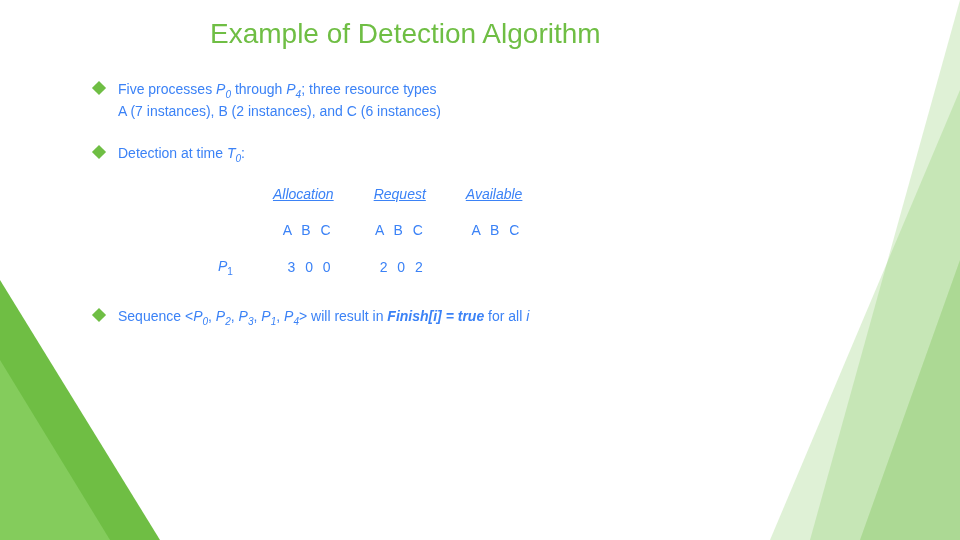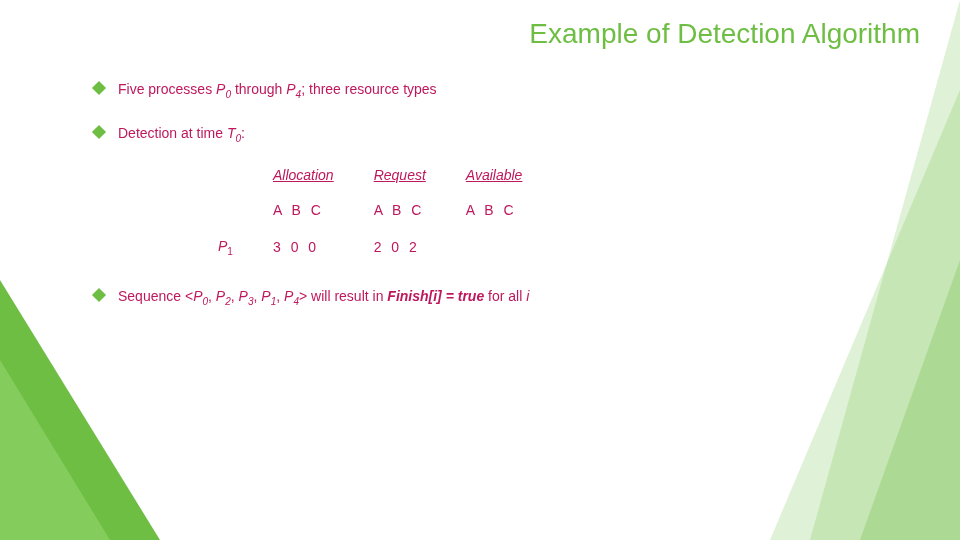--- a/index.html
+++ b/index.html
@@ -19,34 +19,33 @@
   .content {
     position: relative;
     z-index: 1;
     padding: 18px 40px 0 70px;
   }
   h1.title {
     color: #6fbe44;
     font-weight: 400;
     font-size: 28px;
     margin: 0 0 30px 140px;
-    text-align: right;
   }
   ul.main {
     list-style: none;
     padding: 0 0 0 20px;
     margin: 0;
   }
   ul.main > li {
     position: relative;
     padding-left: 28px;
     margin-bottom: 22px;
     font-size: 14px;
     line-height: 1.4;
-    color: #be185d;
+    color: #3b82f6;
   }
   ul.main > li::before {
     content: "";
     position: absolute;
     left: 4px;
     top: 3px;
     width: 10px;
     height: 10px;
     background: #6fbe44;
     transform: rotate(45deg);
@@ -56,21 +55,21 @@
   .bold { font-weight: bold; }
   .sub { font-size: 0.72em; vertical-align: sub; }
 
   table.data {
     border-collapse: collapse;
     margin: 14px 0 0 60px;
     font-size: 14px;
   }
   table.data th, table.data td {
     padding: 6px 20px;
-    text-align: left;
+    text-align: right;
     font-weight: normal;
   }
   table.data thead th {
     font-style: italic;
     font-weight: normal;
     text-decoration: underline;
   }
   table.data tr.abc td {
     padding-top: 10px;
     padding-bottom: 10px;
@@ -97,20 +96,21 @@
   <polygon points="210,260 210,540 110,540" fill="rgba(111,190,68,0.30)"></polygon>
 </svg>
 
 <div class="content">
   <h1 class="title">Example of Detection Algorithm</h1>
 
   <ul class="main">
 
     <li>
       <span>Five processes </span><span class="ital"><span>P</span><span class="sub">0</span></span><span> through </span><span class="ital"><span>P</span><span class="sub">4</span></span><span>; three resource types</span>
+      <span class="line2">A (7 instances), B (2 instances), and C (6 instances)</span>
     </li>
 
     <li>
       <span>Detection at time </span><span class="ital"><span>T</span><span class="sub">0</span></span><span>:</span>
 
       <table class="data">
         <thead>
           <tr>
             <th></th>
             <th>Allocation</th>

